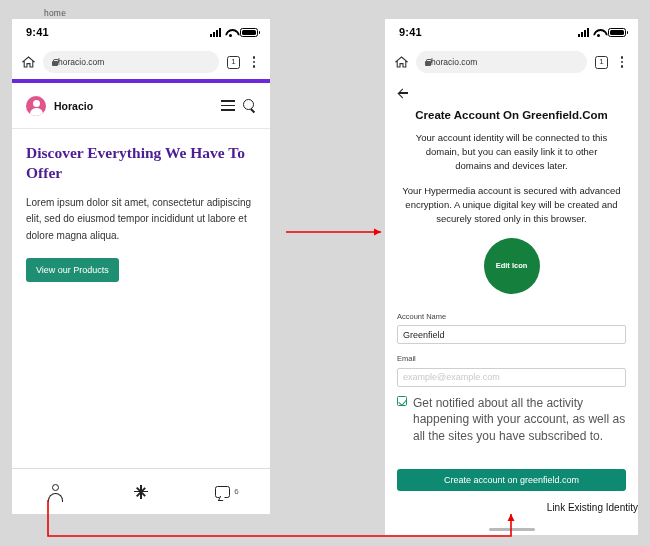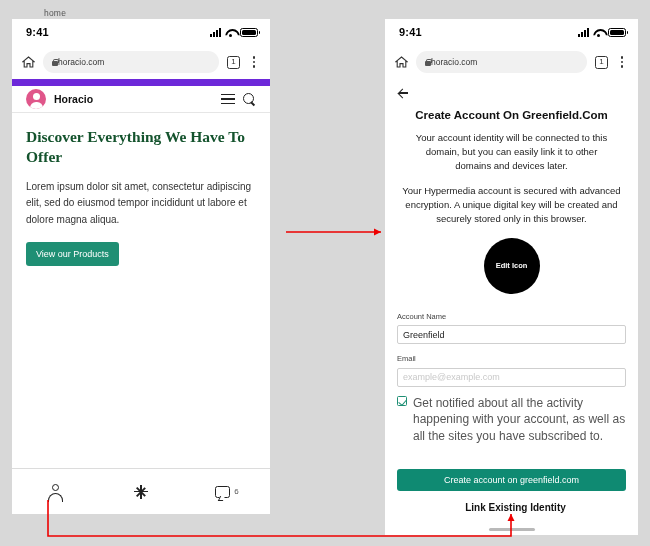--- a/index.html
+++ b/index.html
@@ -157,25 +157,25 @@
     gap: 2px;
   }
   .kebab i {
     width: 2.5px; height: 2.5px;
     background: #333;
     border-radius: 50%;
     display: block;
   }
   
   .site-header {
-    height: 34px;
+    height: 50px;
     display: flex;
     align-items: center;
     padding: 0 14px;
-    border-top: 7px solid #6d28d9;
+    border-top: 4px solid #6d28d9;
     border-bottom: 1px solid #e6e6e6;
     gap: 8px;
   }
   .avatar-sm {
     width: 20px; height: 20px;
     border-radius: 50%;
     background: #e0568a;
     position: relative;
     overflow: hidden;
     flex: 0 0 auto;
@@ -228,21 +228,21 @@
     width: 5px; height: 1.6px;
     background: #222;
     transform: rotate(45deg);
     transform-origin: left center;
   }
   .page-body { padding: 14px 14px 0 14px; }
   .headline {
     font-family: "Liberation Serif", serif;
     font-size: 15.5px;
     font-weight: bold;
-    color: #14532d;
+    color: #4c1d95;
     line-height: 1.28;
     margin: 0 0 12px 0;
   }
   .paragraph {
     font-family: Liberation Sans, sans-serif;
     font-size: 10px;
     color: #333;
     line-height: 1.65;
     margin: 0 0 14px 0;
   }
@@ -365,21 +365,21 @@
   }
   .acct-para.indent { margin: 0 22px 12px 22px; }
   .iconwrap {
     display: flex;
     justify-content: center;
     margin: 6px 0 18px 0;
   }
   .edit-icon-circle {
     width: 56px; height: 56px;
     border-radius: 50%;
-    background: #000000;
+    background: #15803d;
     position: relative;
     display: flex;
     align-items: center;
     justify-content: center;
   }
   .edit-icon-circle span {
     font-size: 7.5px;
     font-weight: bold;
     color: #fff;
   }
@@ -439,24 +439,23 @@
     color: #fff;
     border: none;
     border-radius: 3px;
     font-size: 9px;
     font-family: "Liberation Sans", sans-serif;
   }
   .link-existing {
     position: absolute;
     left: 8px; right: 0;
     bottom: 22px;
-    text-align: center;
+    text-align: right;
     font-size: 10px;
     color: #111;
-    font-weight: bold;
   }
   .home-indicator {
     position: absolute;
     left: 50%;
     transform: translateX(-50%);
     bottom: 4px;
     width: 46px; height: 3px;
     border-radius: 2px;
     background: #b9b9b9;
   }

